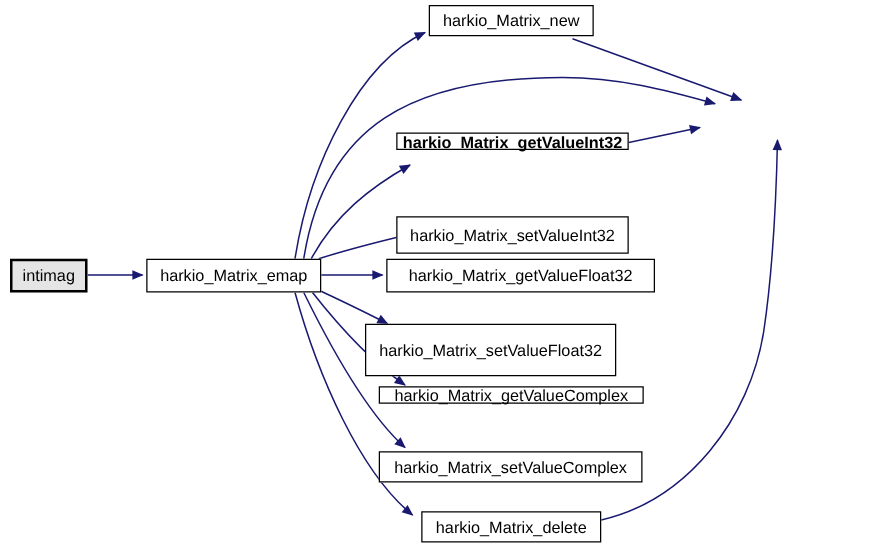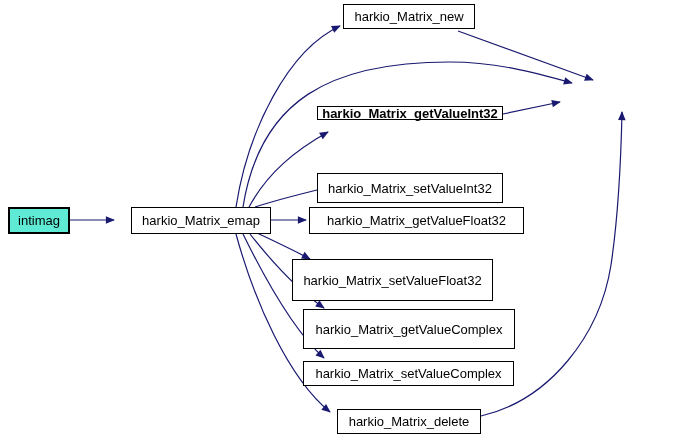--- a/index.html
+++ b/index.html
@@ -24,34 +24,34 @@
     color: #000000;
     font-size: 13px;
     display: flex;
     align-items: center;
     justify-content: center;
     white-space: nowrap;
     text-align: center;
     cursor: pointer;
   }
   .node.current {
-    background: #5eead4;
+    background: #e5e5e5;
     border-width: 2px;
     cursor: default;
     text-align: center;
   }
   #n-intimag          { left:   8px; top: 207px; width:  62px; height: 27px; }
-  #n-emap             { left: 117px; top: 207px; width: 140px; height: 27px; margin-left: 14px; }
+  #n-emap             { left: 117px; top: 207px; width: 140px; height: 27px; }
   #n-new              { left: 343px; top:   4px; width: 132px; height: 25px; }
   #n-checktype        { left: 565px; top:  82px; width: 130px; height: 26px; }
   #n-getvalueint32    { left: 317px; top: 106px; width: 186px; height: 14px; font-weight: bold; }
   #n-setvalueint32    { left: 317px; top: 157px; width: 186px; height: 30px; margin-top: 16px; }
   #n-getvaluefloat32  { left: 309px; top: 207px; width: 215px; height: 27px; }
   #n-setvaluefloat32  { left: 292px; top: 259px; width: 201px; height: 42px; }
-  #n-getvaluecomplex  { left: 303px; top: 309px; width: 212px; height: 40px; }
+  #n-getvaluecomplex  { left: 303px; top: 309px; width: 212px; height: 14px; }
   #n-setvaluecomplex  { left: 303px; top: 361px; width: 211px; height: 25px; text-align: right; }
   #n-delete           { left: 337px; top: 409px; width: 144px; height: 25px; }
 </style>
 </head>
 <body>
 
 <div class="canvas">
 
   <svg class="edges" viewBox="0 0 699 443" xmlns="http://www.w3.org/2000/svg">
     <defs>

